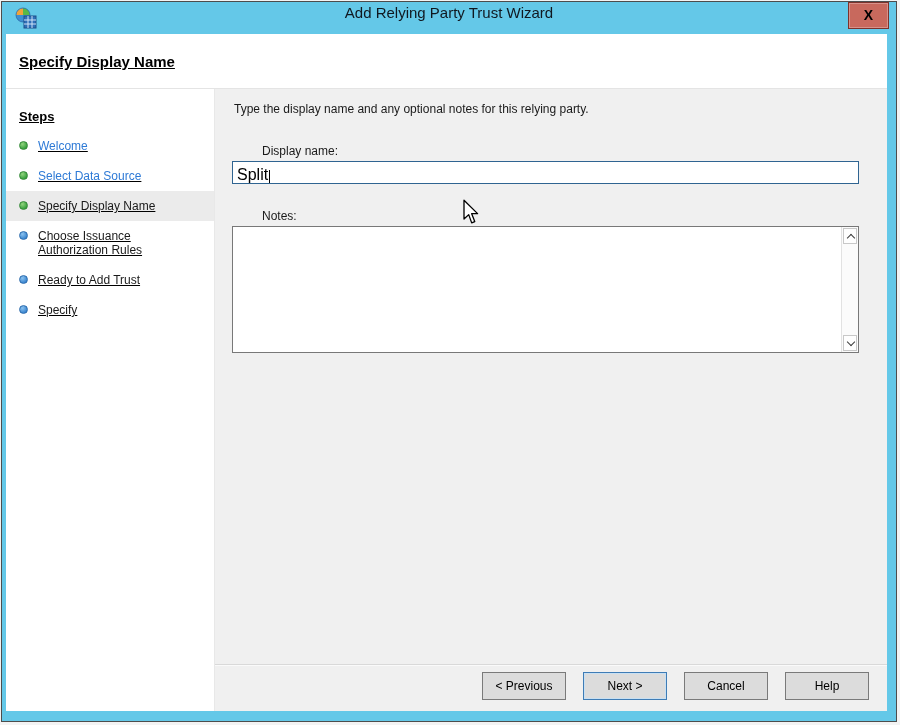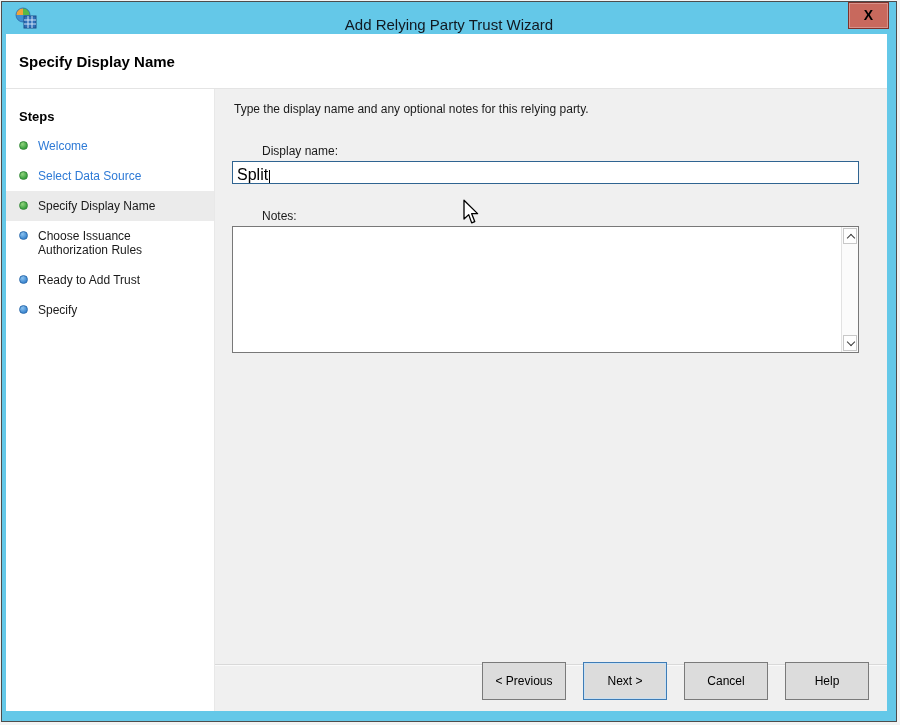--- a/index.html
+++ b/index.html
@@ -6,31 +6,31 @@
   html,body { width:900px; height:725px; overflow:hidden; background:#f3f3f3;
               font-family:"Liberation Sans", sans-serif; }
 
   
   .window { position:absolute; left:1px; top:1px; width:896px; height:721px;
             background:#64c8e8; border:1px solid #4d4d4d; }
 
   
   .titlebar { position:absolute; left:0; top:0; right:0; height:32px; }
   .app-icon { position:absolute; left:13px; top:5px; width:22px; height:22px; }
-  .title-text { position:absolute; left:0; right:0; top:14px; text-align:center;
+  .title-text { position:absolute; left:0; right:0; top:2px; text-align:center;
                 font-size:15px; color:#101820; }
   .close-btn { position:absolute; right:7px; top:0; width:41px; height:27px;
                background:#c8695d; border:1px solid #7c322b;
                box-shadow:inset 0 0 0 1px rgba(255,255,255,.28);
                color:#000; font-size:14px; font-weight:bold; text-align:center;
                line-height:25px; cursor:default; }
 
   
   .inner { position:absolute; left:4px; top:32px; right:9px; bottom:10px;
-           background:#bef264; }
+           background:#bef264;text-decoration:underline; }
 
   .page-header { height:55px; background:#fff; border-bottom:1px solid #e4e4e4; }
   .page-title { padding:19px 0 0 13px; font-size:15px; font-weight:bold; color:#000; }
 
   .body-row { display:flex; height:calc(100% - 55px); }
 
   
   .sidebar { width:209px; background:#ffffff; border-right:1px solid #e8e8e8;
              flex:none; }
   .steps-heading { font-size:13px; font-weight:bold; color:#000;
@@ -73,21 +73,21 @@
   .chev-down { top:3px; border-bottom:1px solid #3c3c3c; border-right:1px solid #3c3c3c;
                transform:rotate(45deg); }
 
   .mouse-cursor { position:absolute; left:247px; top:110px; width:17px; height:26px;
                   pointer-events:none; }
 
   
   .btn-divider { position:absolute; left:0; right:0; bottom:45px; height:2px;
                  background:linear-gradient(#d9d9d9 50%, #fafafa 50%); }
   .button-row { position:absolute; right:18px; bottom:11px; display:flex; gap:17px; }
-  .btn { width:84px; height:38px; background:#dcdcdc; border:1px solid #7a7a7a;
+  .btn { width:84px; height:28px; background:#dcdcdc; border:1px solid #7a7a7a;
          font-family:"Liberation Sans", sans-serif; font-size:12px; color:#000;
          text-align:center; line-height:21px; cursor:default; }
   .btn-next { border-color:#3f7cb5; box-shadow:inset 0 0 0 1px #c9e0f2; }
 </style>
 </head>
 <body>
 
 <div class="window">
 
   <div class="titlebar">

